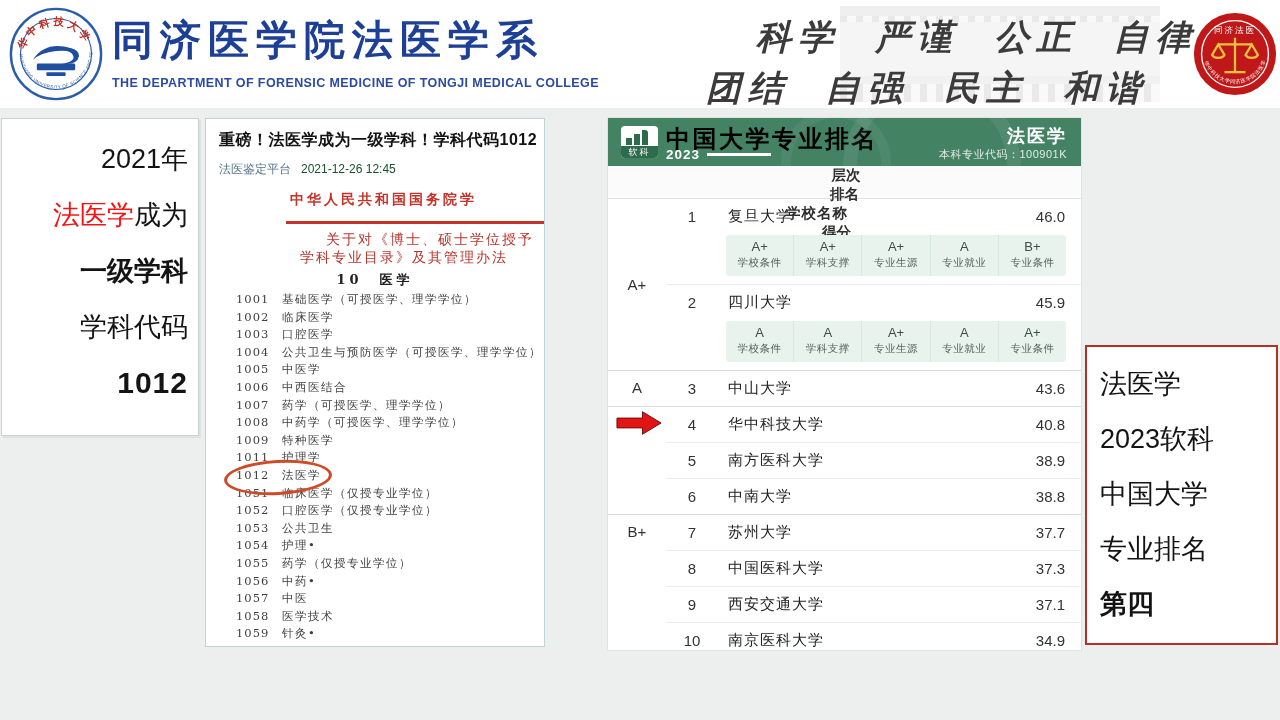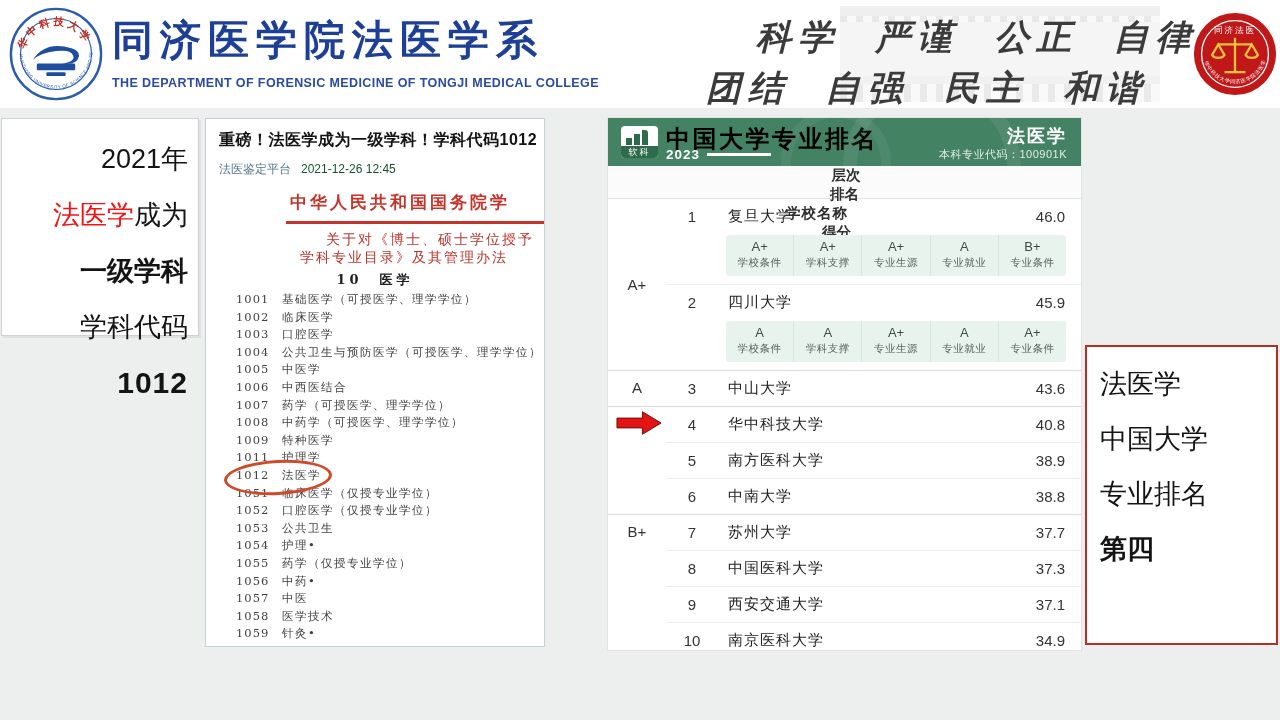--- a/index.html
+++ b/index.html
@@ -19,38 +19,38 @@
                               #e3e3e3 16px 70px,#d6d6d6 70px 78px,transparent 78px),
               repeating-linear-gradient(90deg,#bdbdbd 0 7px,#efefef 7px 16px);}
   .motto{position:absolute;left:690px;top:14px;color:#3b3b3b;
          font-family:"DejaVu Serif",serif;font-style:italic;font-weight:bold;}
   .motto div{white-space:nowrap;}
   .motto-line1{margin-left:66px;font-size:35px;letter-spacing:7px;word-spacing:16px;}
   .motto-line2{margin-top:4px;margin-left:16px;font-size:35px;letter-spacing:7px;word-spacing:16px;}
   .seal{position:absolute;left:1192px;top:7px;width:86px;height:94px;}
 
   
-  .left-card{position:absolute;left:1px;top:118px;width:198px;height:218px;background:#fff;
+  .left-card{position:absolute;left:1px;top:118px;width:198px;height:318px;background:#fff;
              border:1px solid #ccd1d5;box-shadow:2px 2px 0 rgba(0,0,0,.06);
              text-align:right;padding:12px 10px 0 0;box-sizing:border-box;}
   .left-card .ln{font-size:27px;color:#141414;line-height:56px;white-space:nowrap;}
   .red{color:#f21414;}
   .bold{font-weight:bold;}
   .left-card .num{font-size:30px;letter-spacing:1px;}
 
   
   .article{position:absolute;left:205px;top:118px;width:340px;height:529px;background:#fff;
            border:1px solid #c2d2da;box-sizing:border-box;overflow:hidden;}
   .a-title{position:absolute;left:13px;top:11px;width:330px;font-size:16px;font-weight:bold;color:#131313;
            letter-spacing:0.5px;white-space:nowrap;}
   .a-meta{position:absolute;left:13px;top:42px;font-size:12px;white-space:nowrap;}
   .a-src{color:#57758f;margin-right:10px;}
   .a-time{color:#14532d;}
   .doc-head{position:absolute;left:84px;top:72px;font-family:"DejaVu Serif",serif;font-weight:bold;
-            color:#c5342a;font-size:17px;letter-spacing:3px;white-space:nowrap;}
+            color:#c5342a;font-size:14px;letter-spacing:3px;white-space:nowrap;}
   .doc-underline{position:absolute;left:80px;top:102px;right:-4px;height:3px;background:#c5342a;}
   .doc-sub1{position:absolute;left:120px;top:112px;font-family:"DejaVu Serif",serif;color:#b9352c;
             font-size:14px;letter-spacing:2px;white-space:nowrap;}
   .doc-sub2{position:absolute;left:94px;top:130px;font-family:"DejaVu Serif",serif;color:#b9352c;
             font-size:14px;letter-spacing:2px;white-space:nowrap;}
   .doc-section{position:absolute;left:0;top:152px;width:100%;text-align:center;
                font-family:"DejaVu Serif",serif;font-weight:bold;font-size:13px;color:#222;letter-spacing:4px;}
   .doc-list{position:absolute;left:0;top:172px;right:0;}
   .doc-row{height:17.6px;line-height:17.6px;padding-left:30px;white-space:nowrap;
            font-family:"DejaVu Serif",serif;font-size:11.5px;color:#3f3f3f;}
@@ -344,17 +344,18 @@
           </div>
         </div>
       </div>
     <svg class="arrow" viewBox="0 0 48 26">
       <polygon points="1,8 27,8 27,1.5 46,13 27,24.5 27,18 1,18" fill="#e51414" stroke="#6e0d0d" stroke-width="1"></polygon>
     </svg>
   </div>
 
   <div class="right-box">
     <div class="ln red">法医学</div>
+    <div class="ln">2023软科</div>
     <div class="ln">中国大学</div>
     <div class="ln">专业排名</div>
     <div class="ln red bold">第四</div>
   </div>
 </div>
 
 </body></html>

